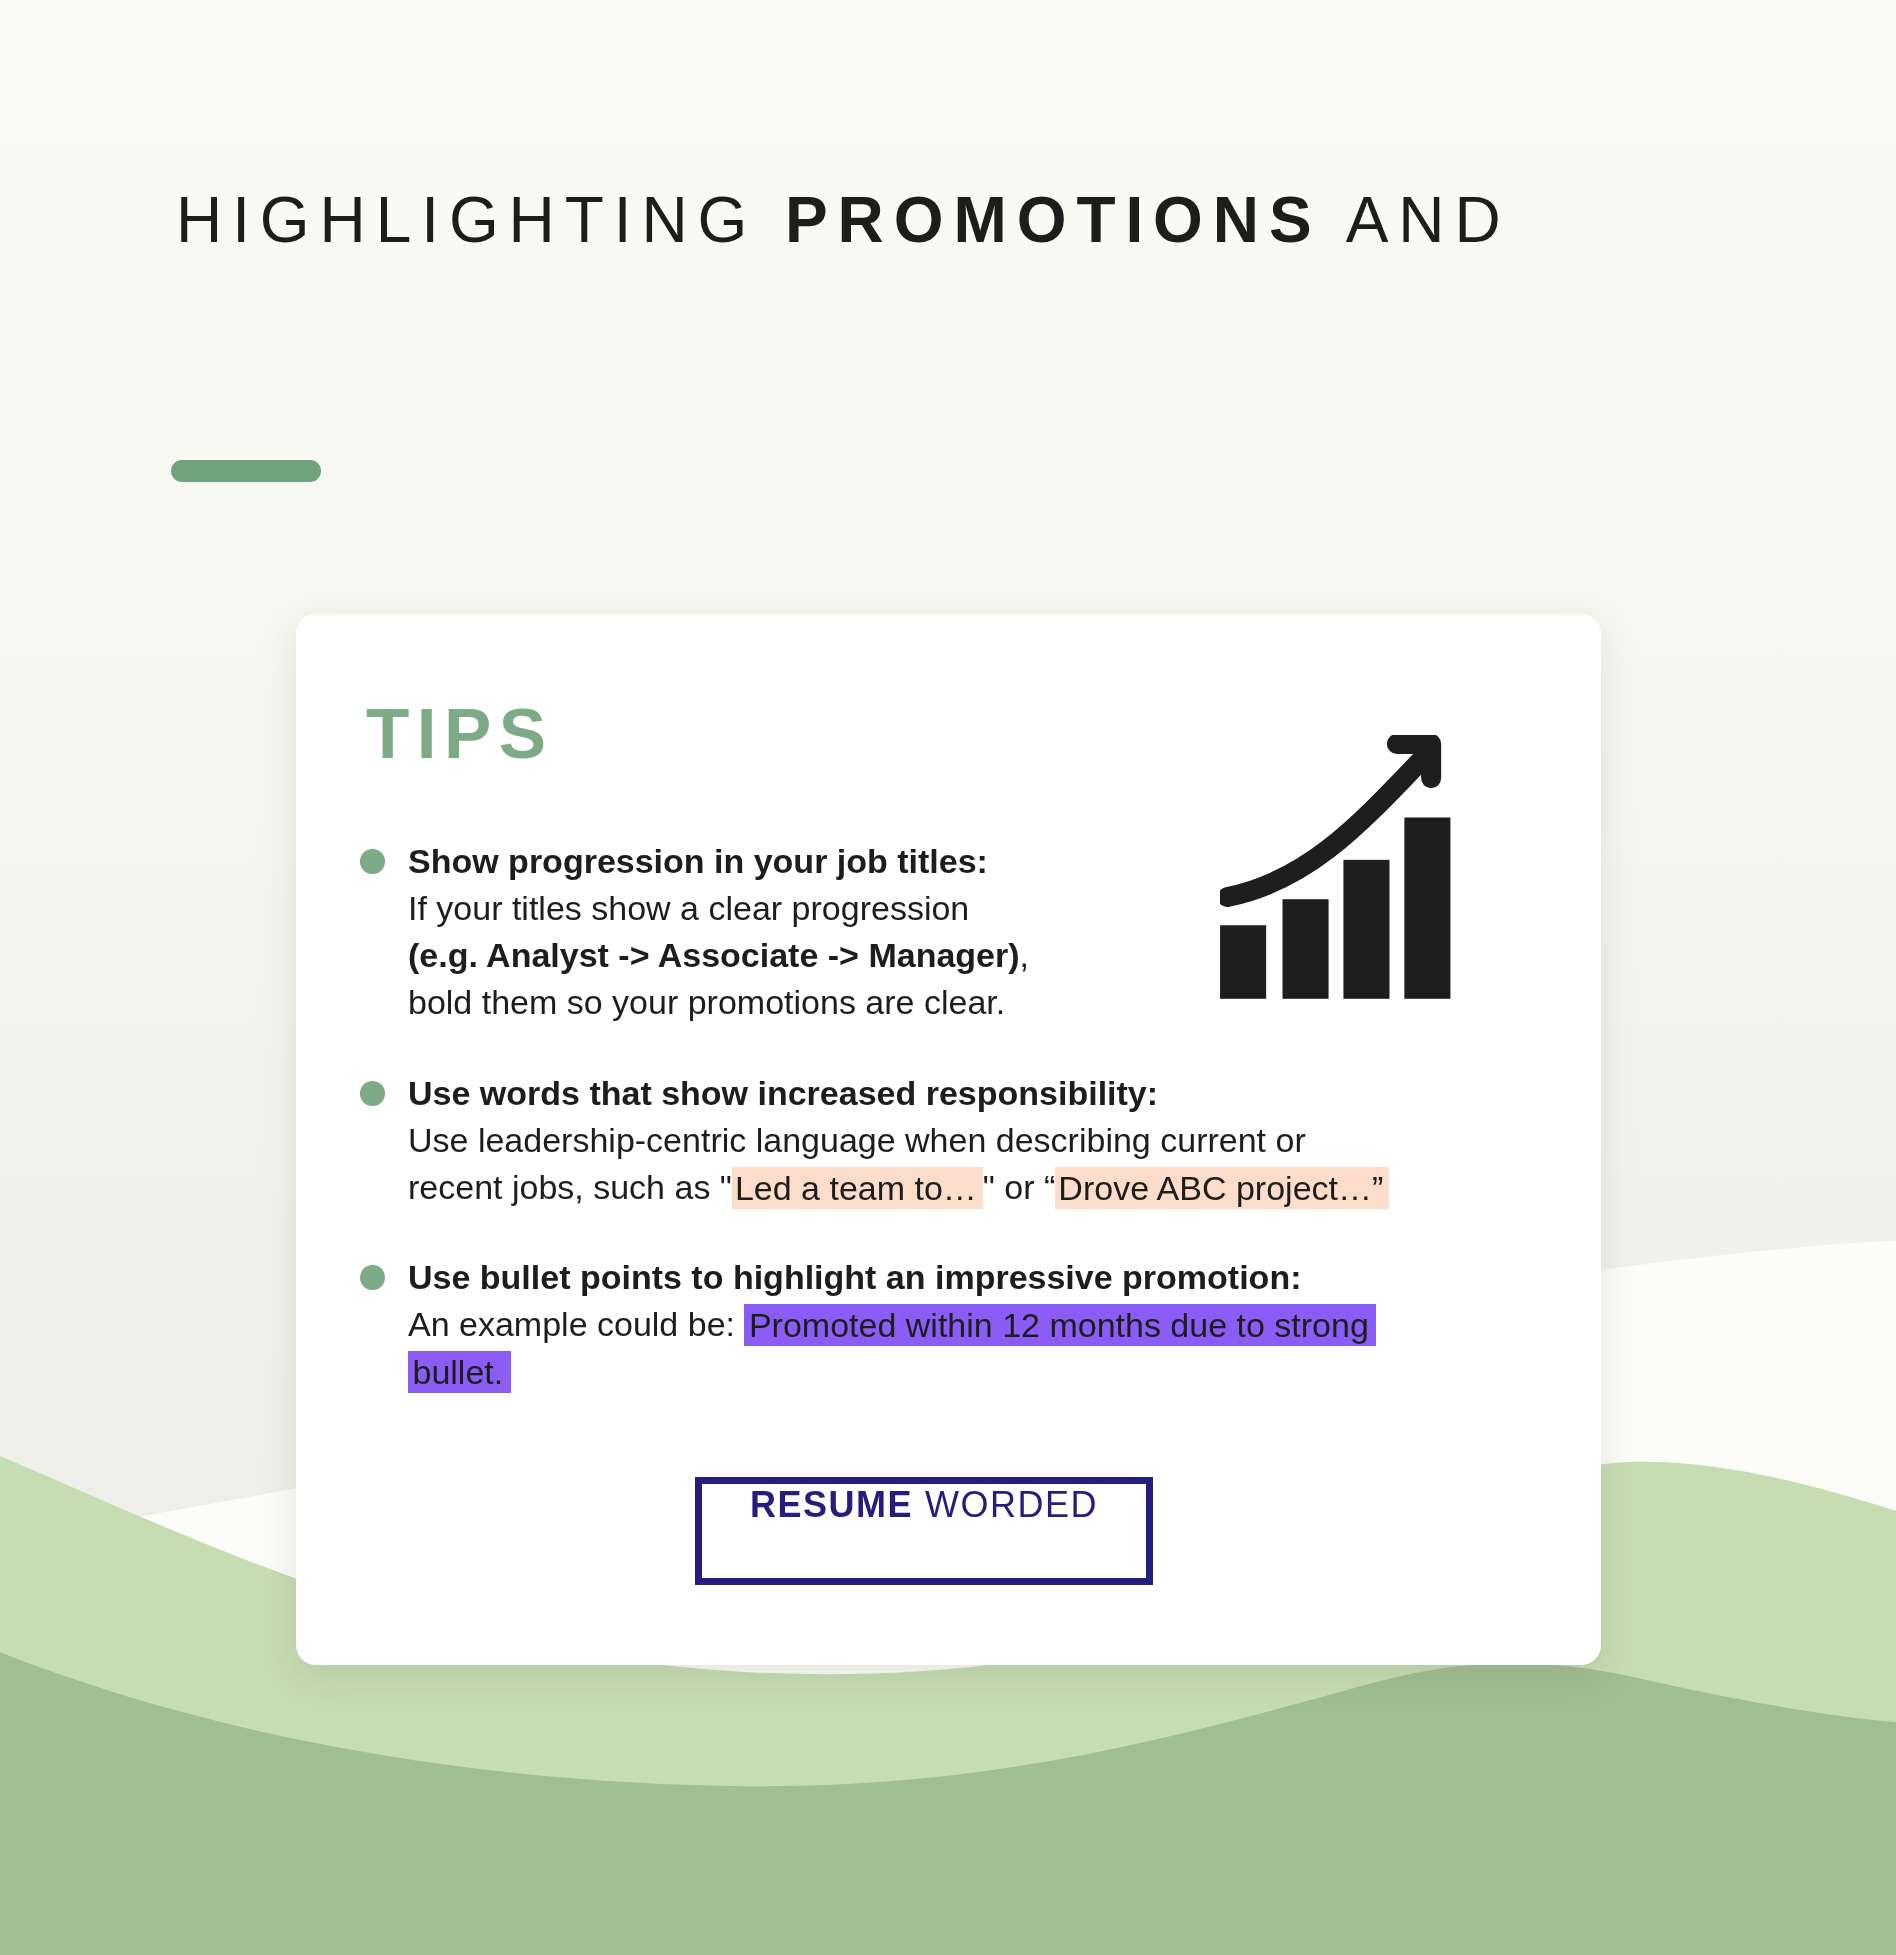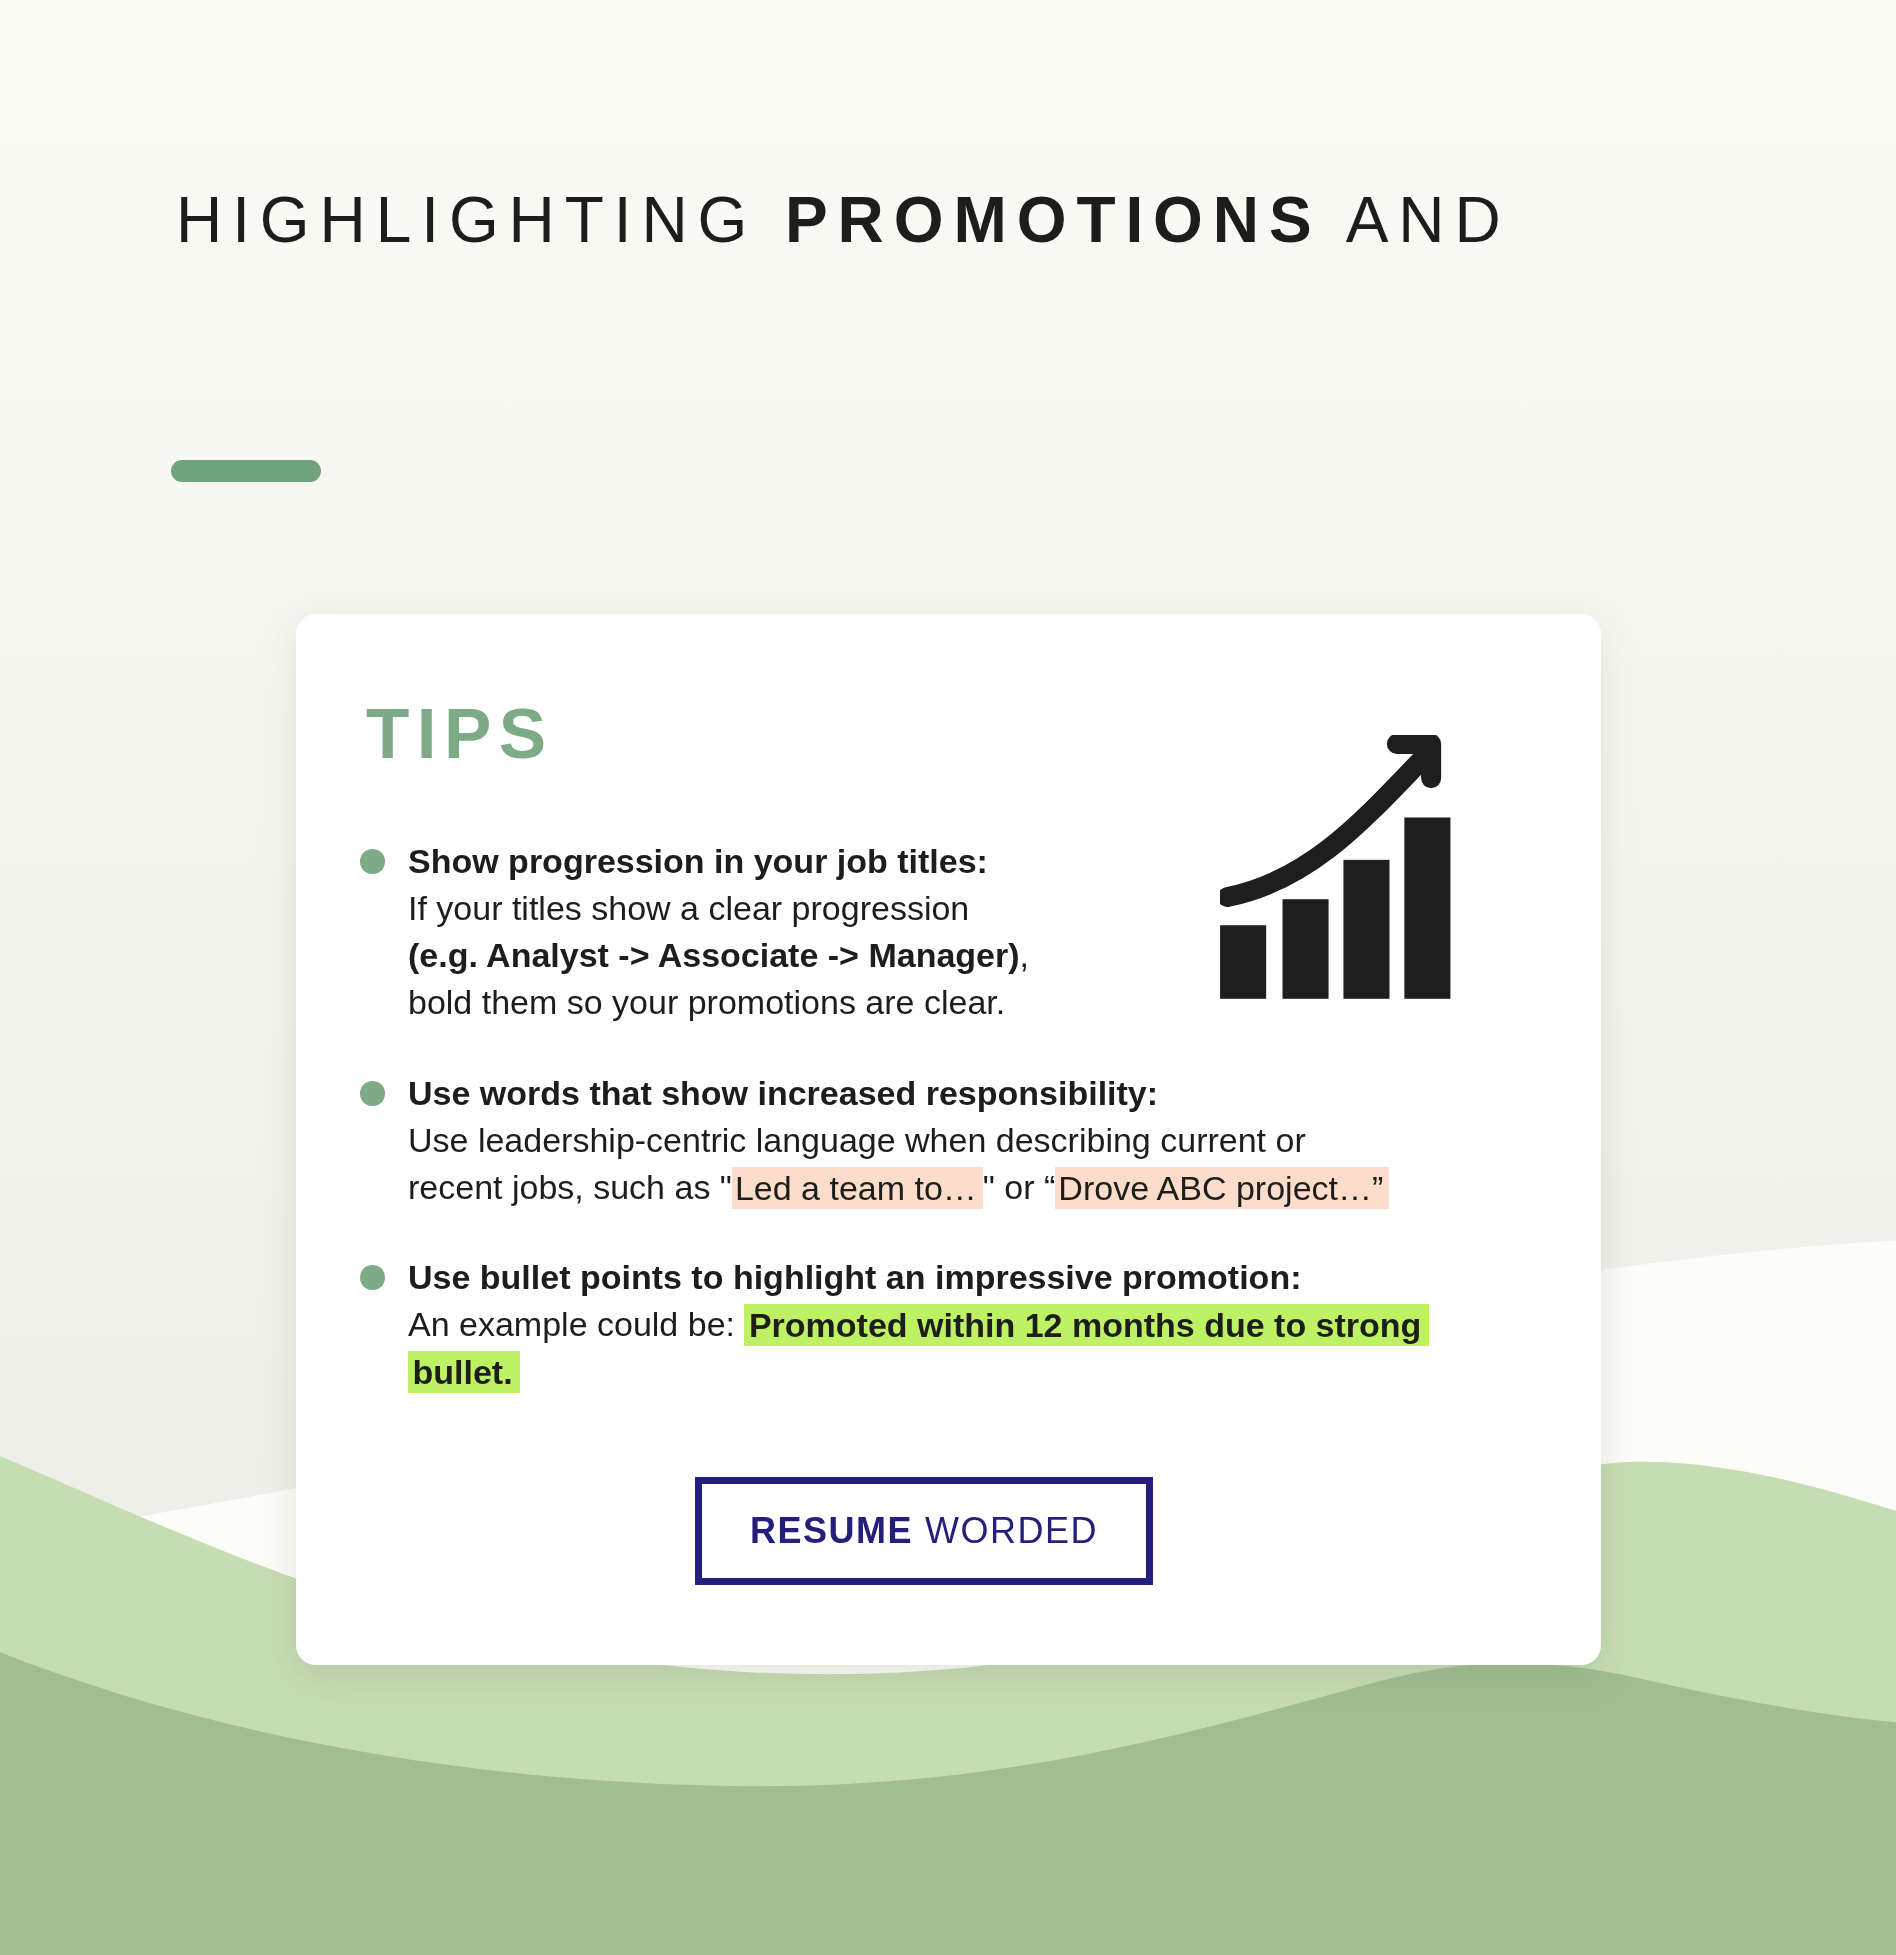--- a/index.html
+++ b/index.html
@@ -27,25 +27,25 @@
     color:#7dab86;
   }
   .growth-icon{position:absolute;left:924px;top:121px;width:232px;height:269px;}
   .bullet{position:absolute;left:64px;width:1160px;font-size:34px;line-height:47px;}
   .bullet .dot{position:absolute;left:0;top:11px;width:24.5px;height:24.5px;border-radius:50%;background:#7dab86;}
   .bullet .txt{margin-left:48px;}
   .bullet .h{font-weight:700;}
   .b1{top:224px;} .b2{top:456px;} .b3{top:640px;}
   b{font-weight:700;}
   .hl-peach{background:#fcdccb;padding:1.5px 6px 3px 3px;}
-  .hl-blue{background:#bef264;padding:1.5px 7.4px 3px 4.5px;font-weight:bold;}
+  .hl-blue{background:#8b5cf6;padding:1.5px 7.4px 3px 4.5px;}
   .badge{
     position:absolute;left:399px;top:863px;width:458px;height:108px;
     box-sizing:border-box;border:7.4px solid #241f7d;background:#ffffff;
-    display:flex;align-items:center;justify-content:center;
+    display:flex;align-items:flex-start;justify-content:center;
     font-size:36px;letter-spacing:1.5px;color:#241f7d;white-space:nowrap;
   }
   .badge .brand-bold{font-weight:700;margin-right:12px;}
   .badge .brand-reg{font-weight:400;}
 </style>
 </head>
 <body>
 
 <div class="stage">
 

